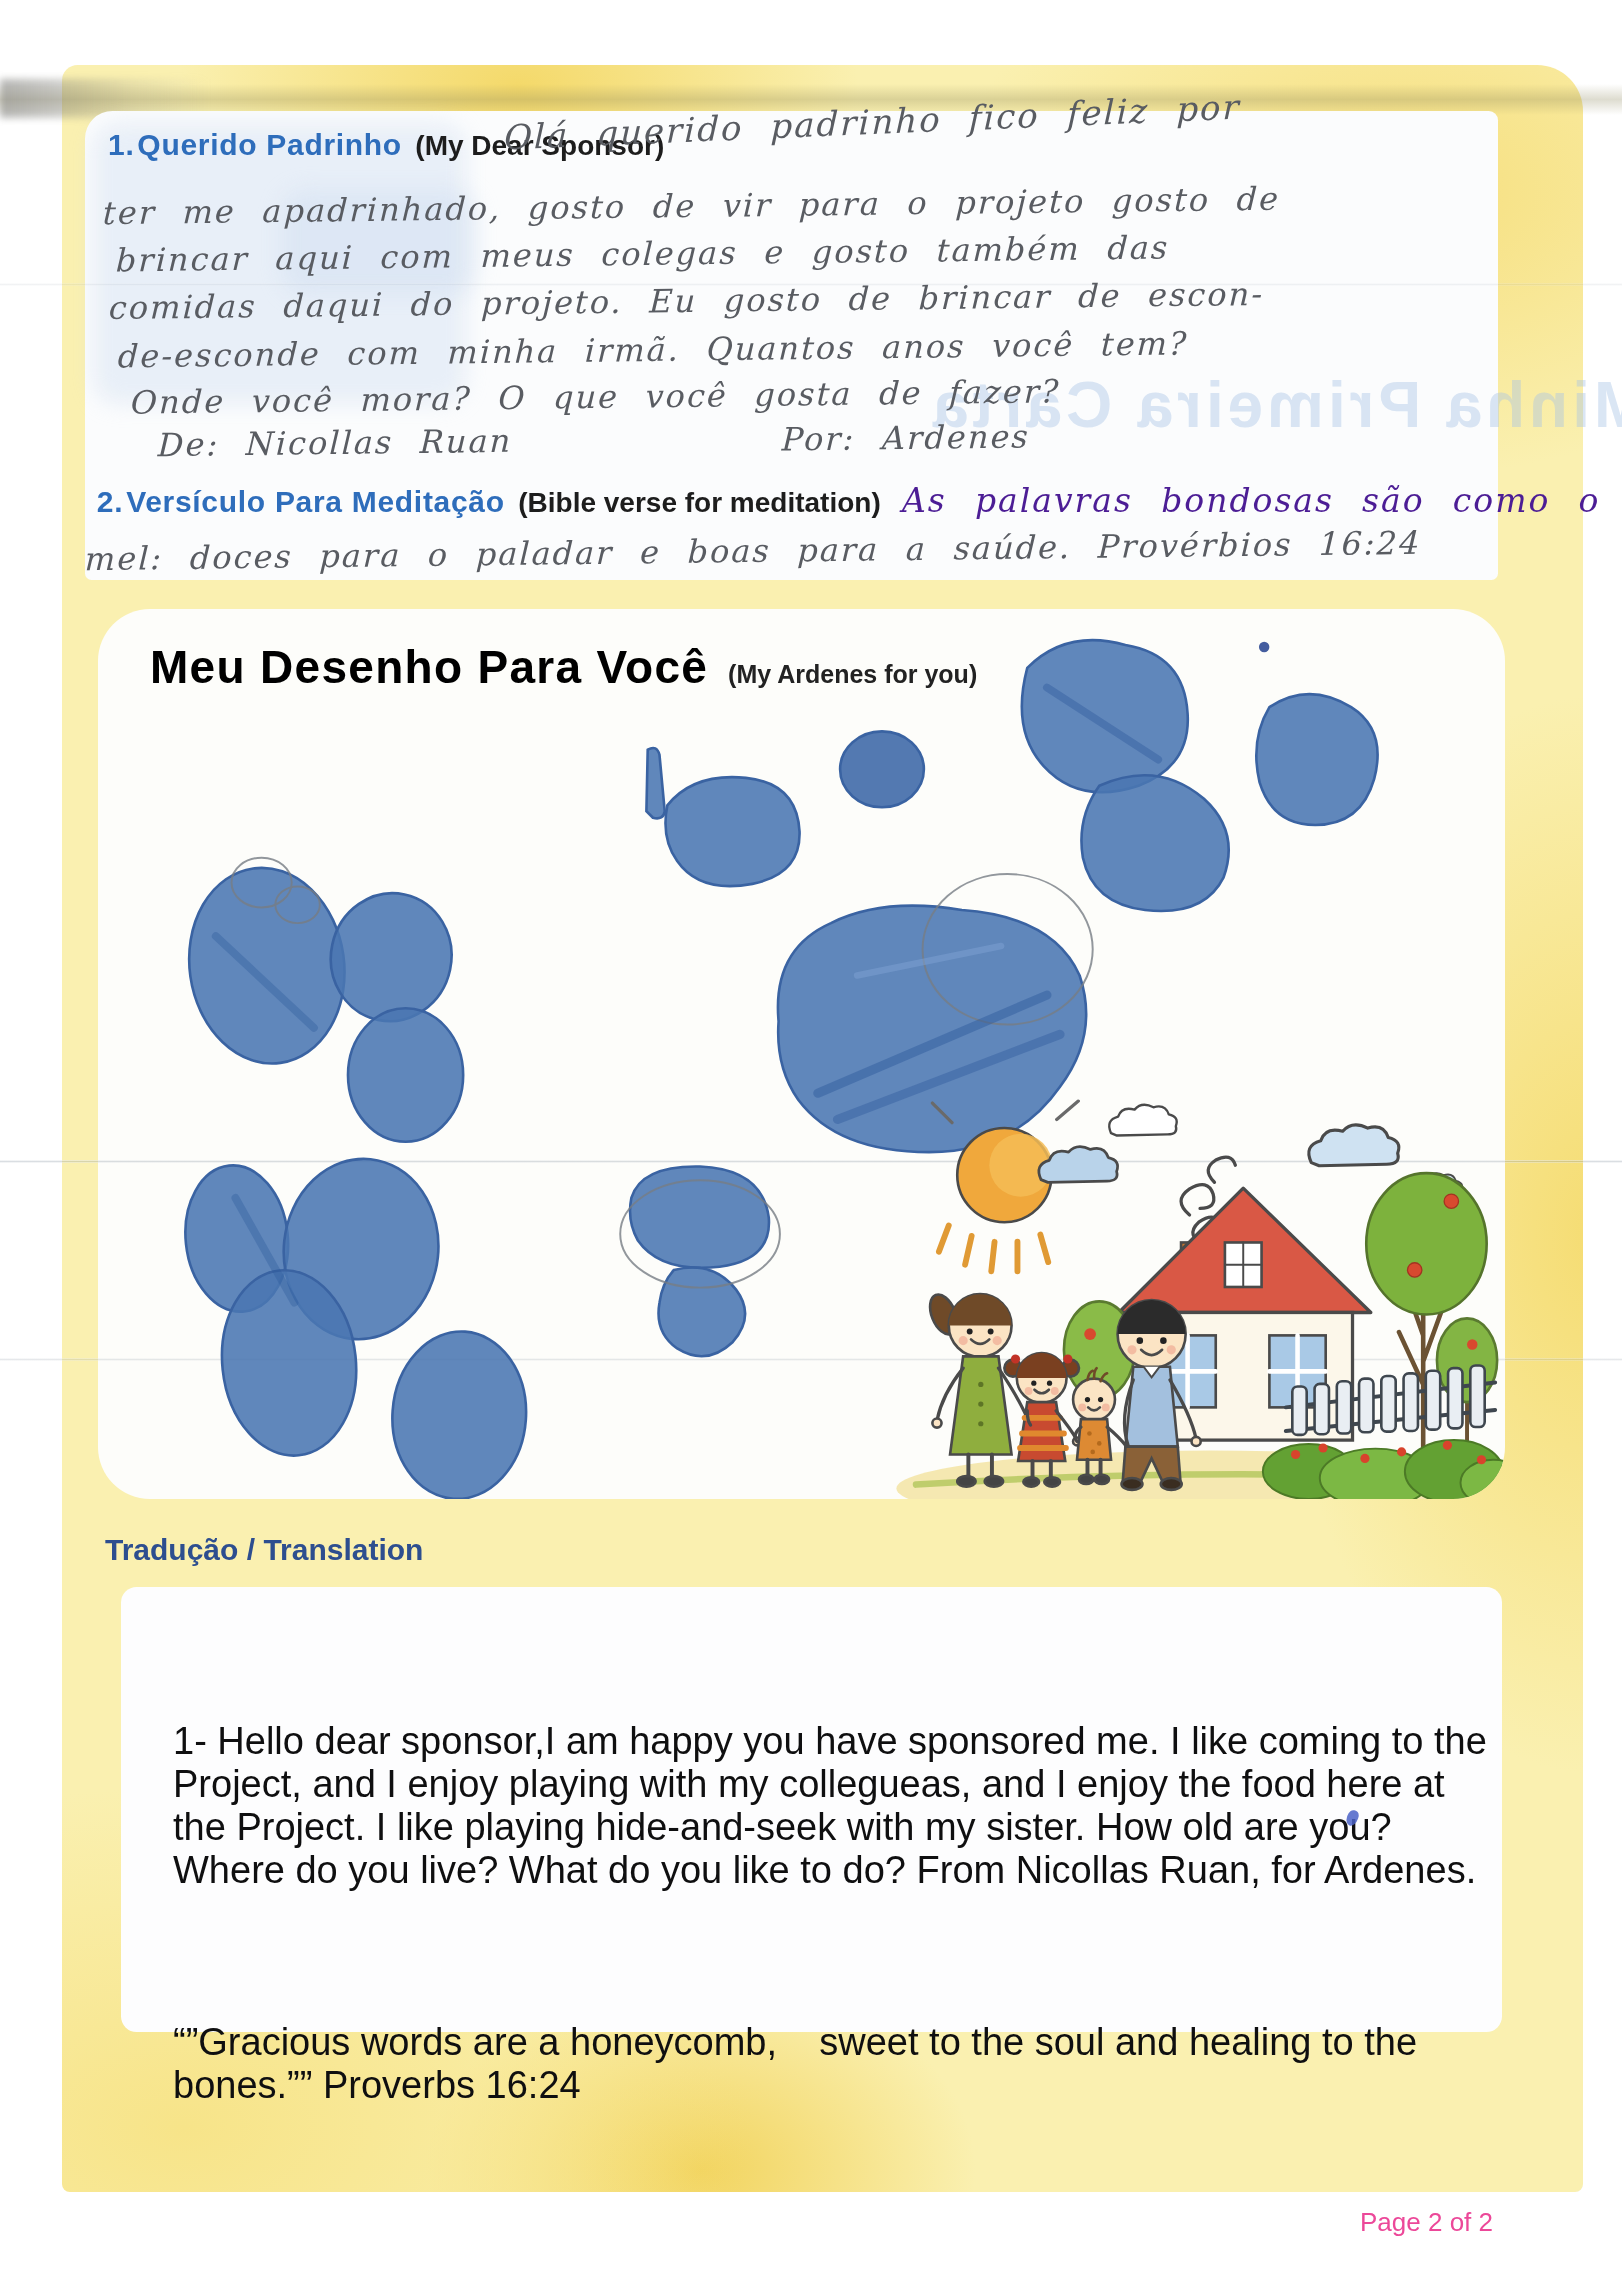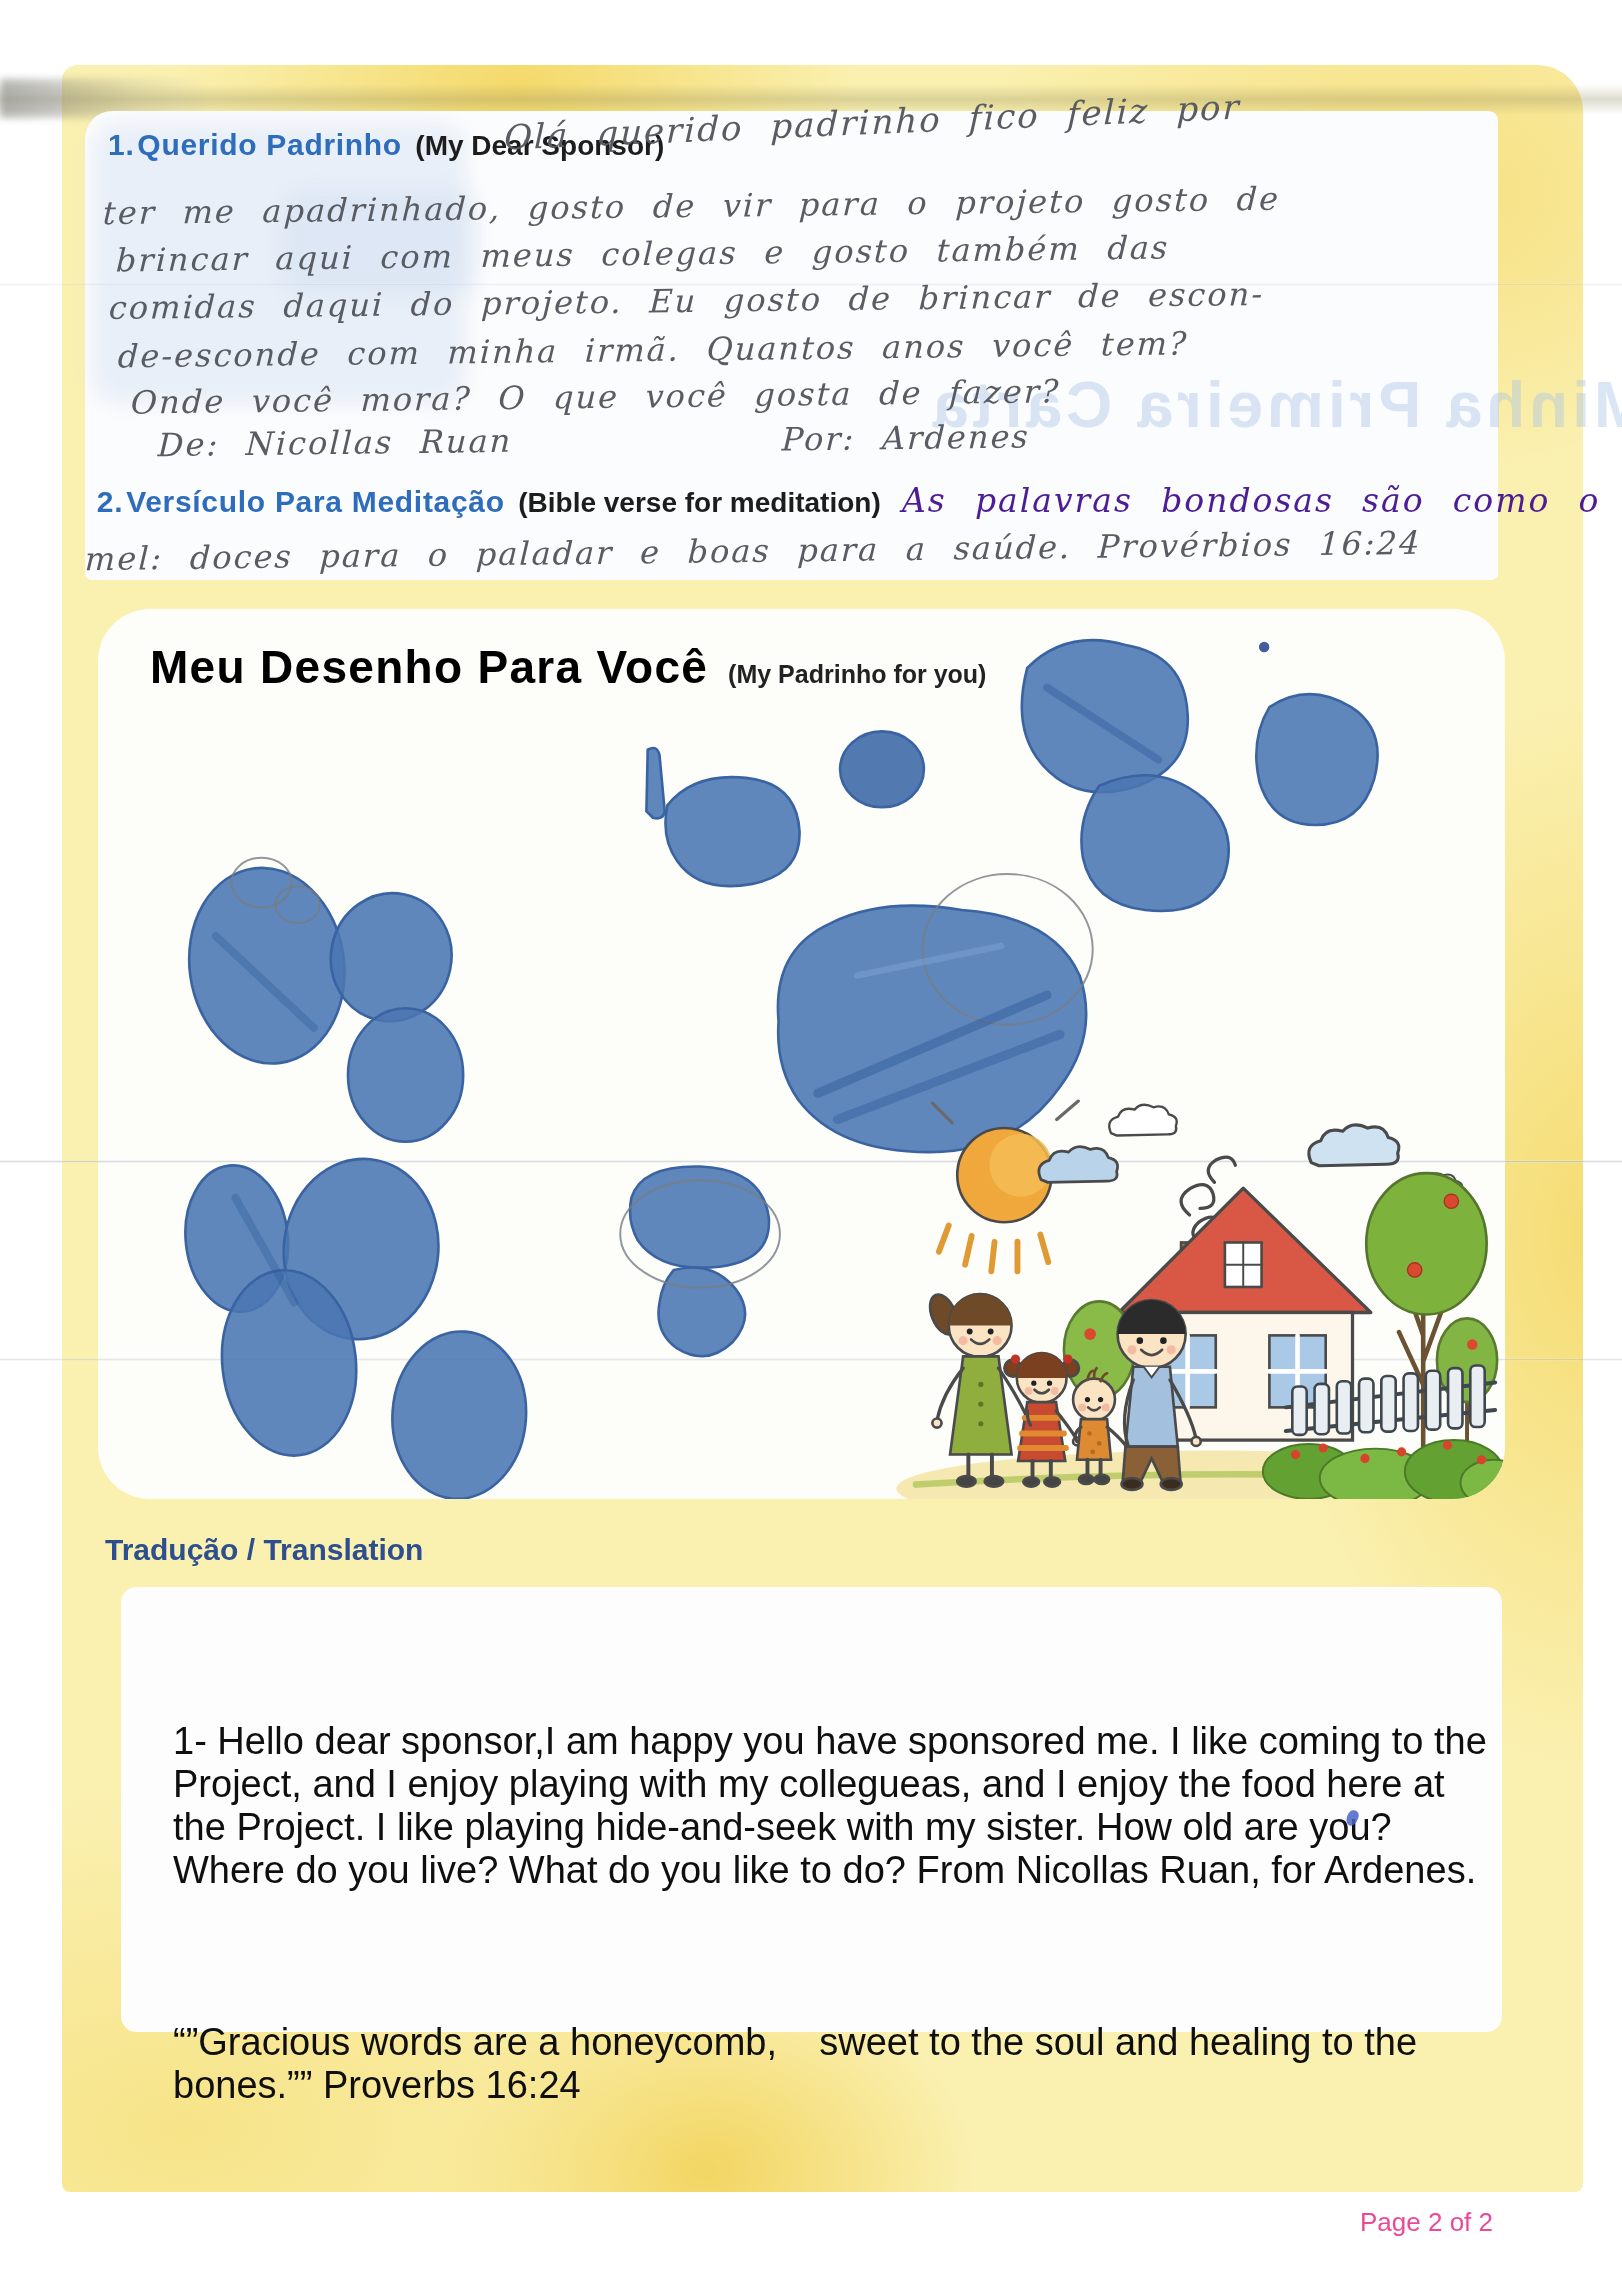--- a/index.html
+++ b/index.html
@@ -314,21 +314,21 @@
           <circle cx="448" cy="592" r="7" fill="#FBE4C4"></circle>
           <path d="M340 600 L420 600 L424 652 L396 652 L380 618 L364 652 L336 652 Z" fill="#8A6137"></path>
           <ellipse cx="350" cy="657" rx="16" ry="9" fill="#3A2D20"></ellipse>
             <ellipse cx="410" cy="657" rx="16" ry="9" fill="#3A2D20"></ellipse>
         </g>
       </g>
     </g>
   </svg>
   <div class="drawing-title">
     <span class="pt">Meu Desenho Para Você</span>
-    <span class="en">(My Padrinho for you)</span>
+    <span class="en">(My Ardenes for you)</span>
   </div>
 </div>
 
 <div class="fold-line" style="top:283px;opacity:.3;"></div>
 <div class="fold-line" style="top:1160px;opacity:.8;"></div>
 <div class="fold-line" style="top:1358px;opacity:.55;"></div>
 
 <div class="trad-label">Tradução / Translation</div>
 <div class="translation-panel">
   <div class="translation-text">

